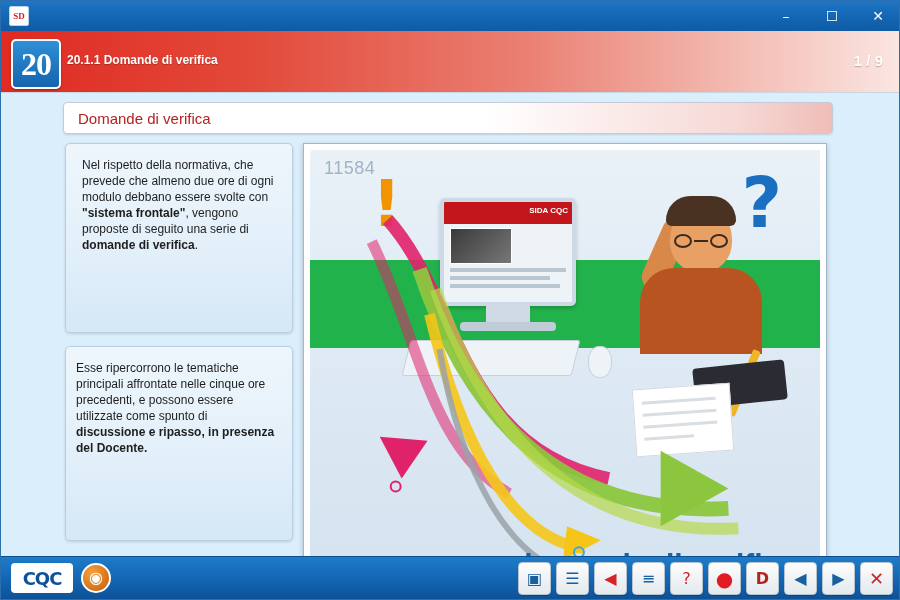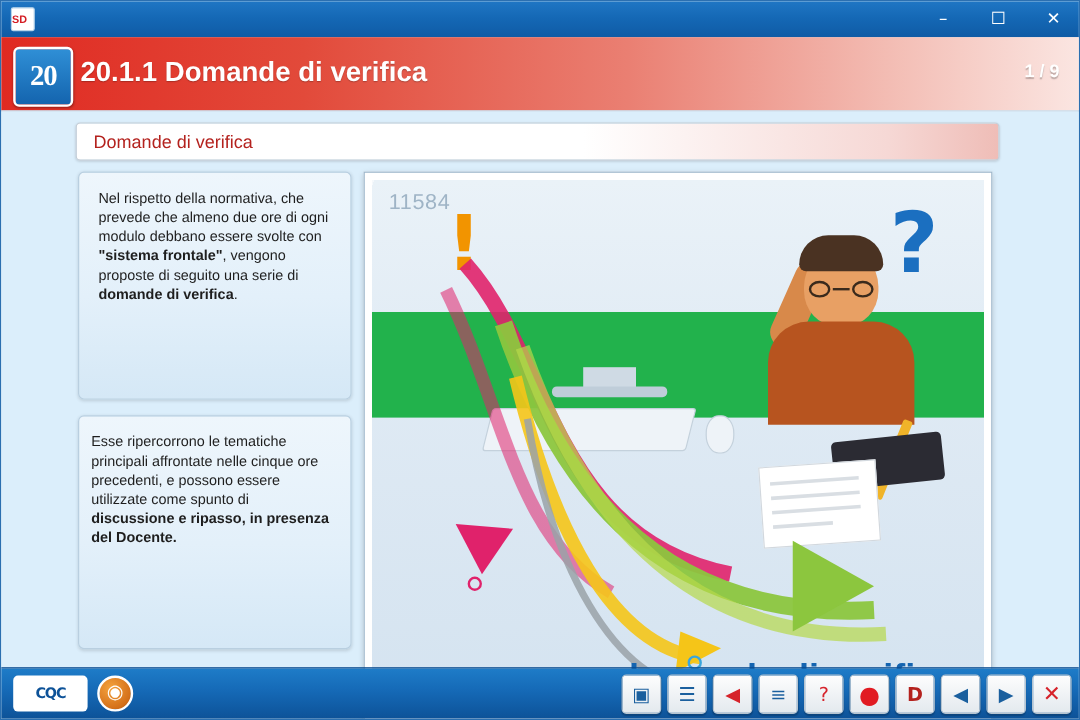--- a/index.html
+++ b/index.html
@@ -35,22 +35,23 @@
     box-sizing: border-box;
   }
   .tb-icon {
     width: 18px; height: 18px;
     margin-left: 8px;
     background: #ffffff;
     border: 1px solid #b8d4ea;
     border-radius: 2px;
     display: flex;
     align-items: center;
-    justify-content: flex-start;
+    justify-content: center;
     overflow: hidden;
+    font-family: Liberation Serif, serif;
   }
   .tb-icon .glyph {
     font-size: 9px;
     color: #d41d24;
     font-weight: bold;
     line-height: 1;
   }
   .tb-title {
     margin-left: 9px;
     color: #ffffff;
@@ -91,31 +92,31 @@
     background: linear-gradient(to bottom, #2f8fd6, #1464ae);
     border: 2px solid #ffffff;
     border-radius: 5px;
     box-shadow: 0 1px 2px rgba(0,0,0,0.35);
     display: flex;
     align-items: center;
     justify-content: center;
   }
   .hdr-badge span {
     color: #ffffff;
-    font-size: 24px;
+    font-size: 32px;
     font-weight: bold;
     font-family: "Liberation Serif", serif;
     letter-spacing: -1px;
   }
   .hdr-title {
     position: absolute;
     left: 66px; top: 48%;
     transform: translateY(-50%);
     color: #ffffff;
-    font-size: 23px;
+    font-size: 12px;
     font-weight: bold;
     text-shadow: 0 1px 1px rgba(0,0,0,0.25);
   }
   .hdr-pages {
     position: absolute;
     right: 18px; top: 48%;
     transform: translateY(-50%);
     color: #ffffff;
     font-size: 15px;
     font-weight: bold;
@@ -400,21 +401,21 @@
   .logo-cqc {
     position: absolute;
     left: 10px; top: 6px;
     width: 62px; height: 30px;
     background: #ffffff;
     border-radius: 4px;
     display: flex;
     align-items: center;
     justify-content: center;
     color: #0d5298;
-    font-size: 12px;
+    font-size: 18px;
     font-weight: bold;
     letter-spacing: -1px;
     font-family: "DejaVu Sans", sans-serif;
   }
   .globe-btn {
     position: absolute;
     left: 80px; top: 6px;
     width: 30px; height: 30px;
     border-radius: 50%;
     background: radial-gradient(circle at 35% 32%, #f4a23c, #d4701a 70%, #a64f0c 100%);
@@ -493,20 +494,32 @@
     <div class="imgcard">
       <div class="scene">
         <div class="scene-faint-lines"></div>
         <div class="scene-band"></div>
 
         <div class="scene-id">11584</div>
 
         <div class="bang">!</div>
         <div class="qmark">?</div>
 
+        <div class="monitor">
+          <div class="mon-top">
+            <span class="mt-label">SIDA CQC</span>
+          </div>
+          <div class="mon-body">
+            <div class="mon-photo"></div>
+            <div class="mon-line" style="top:44px;width:116px;"></div>
+            <div class="mon-line" style="top:52px;width:100px;"></div>
+            <div class="mon-line" style="top:60px;width:110px;"></div>
+
+          </div>
+        </div>
         <div class="mon-stand"></div>
         <div class="mon-base"></div>
         <div class="keyboard"></div>
         <div class="mouse"></div>
 
         <div class="person-arm"></div>
         <div class="person-head"></div>
         <div class="person-hair"></div>
         <div class="glasses">
           <div class="lens l"></div>

